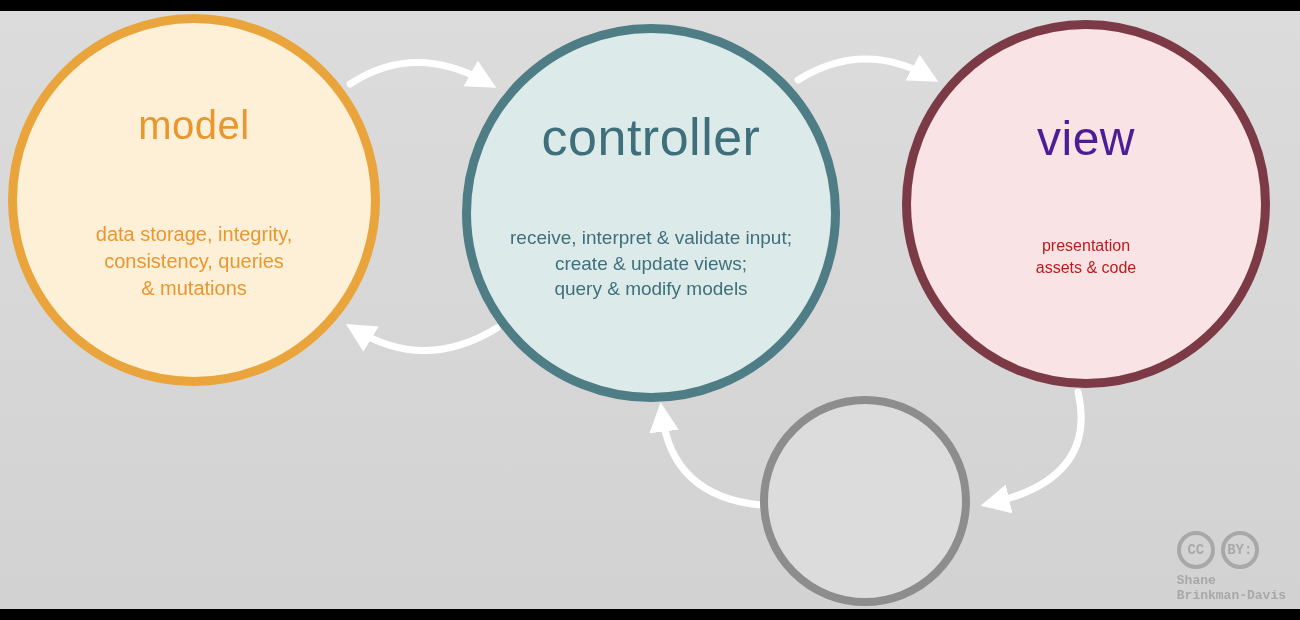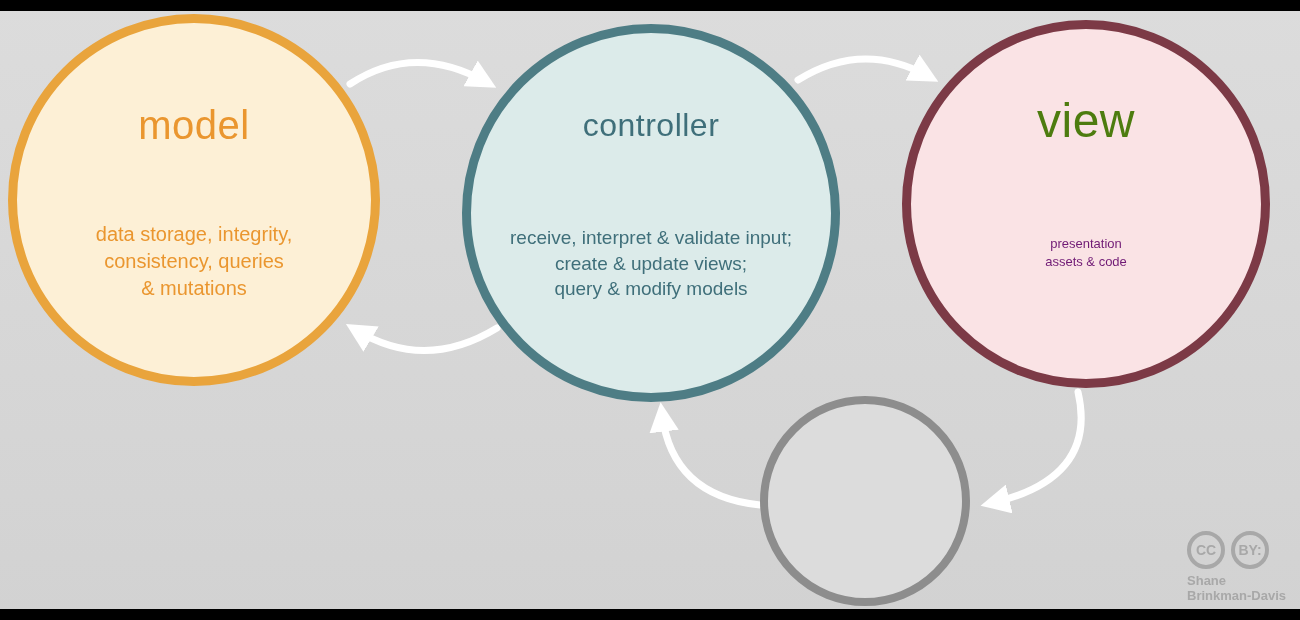--- a/index.html
+++ b/index.html
@@ -68,51 +68,52 @@
   .node.model .node-title { top: 80px; font-size: 40px; color: #ea962f; }
   .node.model .node-desc  { top: 198px; font-size: 20px; color: #ea962f; }
 
   
   .node.controller {
     left: 462px; top: 24px;
     width: 378px; height: 378px;
     background: #dcebea;
     border: 9px solid #4e7d85;
   }
-  .node.controller .node-title { top: 74px; font-size: 32px; color: #3f6f7a; }
+  .node.controller .node-title { top: 74px; font-size: 52px; color: #3f6f7a; }
   .node.controller .node-desc  { top: 192px; font-size: 19px; color: #3f6f7a; }
 
   
   .node.view {
     left: 902px; top: 20px;
     width: 368px; height: 368px;
     background: #fae3e5;
     border: 9px solid #7c3a46;
   }
-  .node.view .node-title { top: 64px; font-size: 48px; color: #4d7c0f; }
-  .node.view .node-desc  { top: 206px; font-size: 13px; color: #701a75; }
+  .node.view .node-title { top: 82px; font-size: 48px; color: #4c1d95; }
+  .node.view .node-desc  { top: 206px; font-size: 16px; color: #b91c1c; }
 
   
   .node.user {
     left: 760px; top: 396px;
     width: 210px; height: 210px;
     background: #dcdcdc;
     border: 8px solid #8d8d8d;
   }
   .node.user .node-title { top: 38px; font-size: 42px; color: #7f7f7f; }
   .node.user .node-desc  { top: 102px; font-size: 18px; color: #7a7a7a; }
 
   
   .attribution {
     position: absolute;
     right: 14px;
     bottom: 16px;
     z-index: 3;
     text-align: left;
     color: #a8a8a8;
+    font-family: Liberation Mono, monospace;
   }
   .badges {
     display: flex;
     gap: 6px;
     margin-bottom: 4px;
   }
   .badge {
     width: 38px;
     height: 38px;
     border: 4px solid #a8a8a8;

